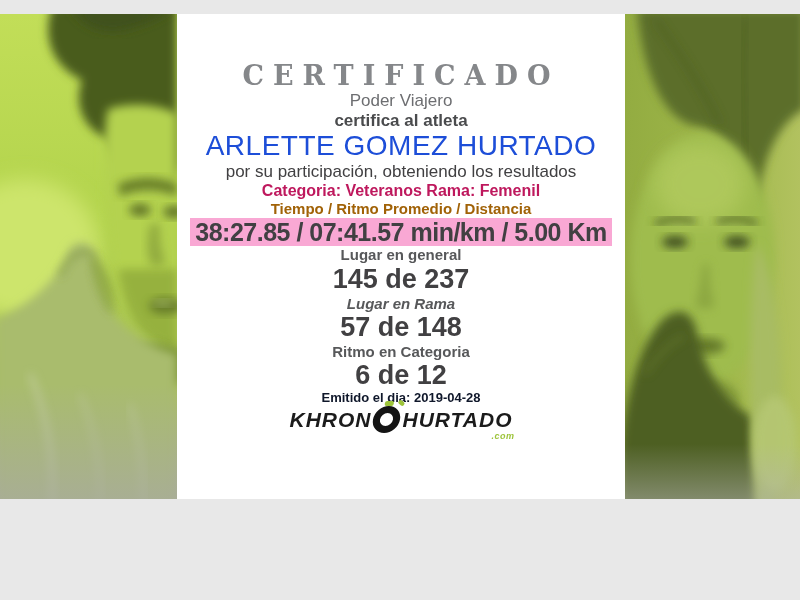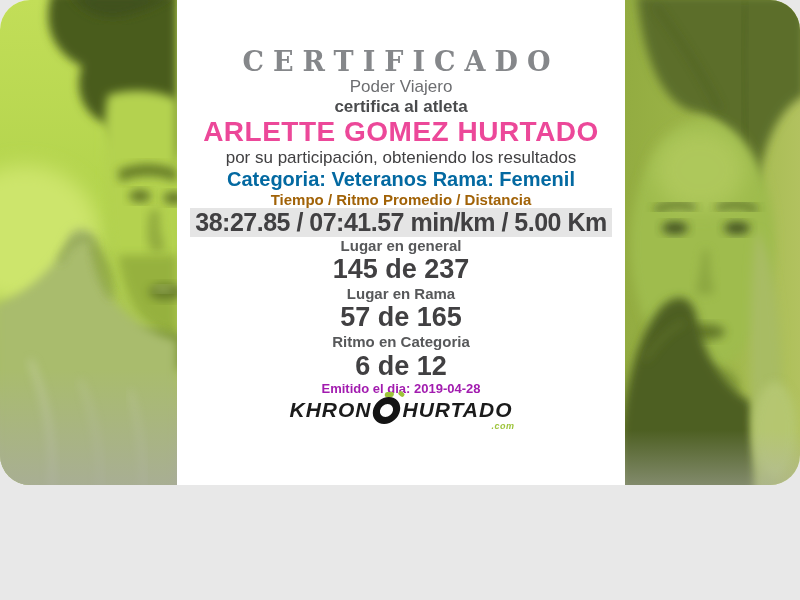--- a/index.html
+++ b/index.html
@@ -1,54 +1,53 @@
 <!DOCTYPE html>
 <html><head>
 <meta charset="utf-8">
 <style>
   html,body { margin:0; padding:0; background:#e8e8e8; }
   .certificate {
     position:relative; width:800px; height:485px; background:#ffffff;
     font-family:"Liberation Sans", sans-serif; overflow:hidden;
-    margin:0 auto;
-    border-radius:30px;
+    margin:14px auto;
   }
   .photo { position:absolute; top:0; height:600px; }
   .photo-left  { left:0;  width:177px; }
   .photo-right { right:0; width:175px; }
   .photo svg { display:block; width:100%; height:100%; }
 
   .content {
     position:absolute; left:177px; right:175px; top:0; bottom:0;
     text-align:center; z-index:2; padding-top:46px; box-sizing:border-box;
   }
   .content > div { margin:0; line-height:1.15; }
 
   .title {
     font-family:"DejaVu Serif","Liberation Serif",serif;
     font-weight:bold; font-size:27px; letter-spacing:9px;
     color:#85878a; line-height:1.1;
   }
   .org          { margin-top:10px; font-size:17px; color:#6d6e71;text-align:center; }
   .certifies    { margin-top:14px; font-size:17px; color:#4a4b4d; font-weight:bold; }
-  .name         { margin-top:3px;  font-size:28px; color:#ec4899; font-weight:bold; letter-spacing:0.5px; }
+  .name         { margin-top:3px;  font-size:28px; color:#1d4ed8; font-weight:normal; letter-spacing:0.5px; }
   .participation{ margin-top:4px;  font-size:17px; color:#414042; }
-  .category     { margin-top:12px; font-size:20px; color:#0369a1; font-weight:bold; }
+  .category     { margin-top:12px; font-size:16px; color:#be185d; font-weight:bold; }
   .results-header { margin-top:16px; font-size:15px; color:#a16207; font-weight:bold; }
   .results-line {
     margin-top:3px; font-size:25px; color:#414042; font-weight:bold;
     letter-spacing:-0.5px; white-space:nowrap;
   }
-  .results-line span { background:#e5e5e5; padding:0 5px; display:inline-block; }
+  .results-line span { background:#f9a8d4; padding:0 5px; display:inline-block; }
   .place-label  { font-size:15px; color:#57585a; font-weight:bold; }
   .place-value  { margin-top:5px; font-size:27px; color:#414042; font-weight:bold;text-align:center; }
   .pl-1 { margin-top:17px; }
-  .pl-2 { margin-top:11px; }
+  .pl-2 { margin-top:11px;font-style:italic; }
   .pl-3 { margin-top:10px; }
-  .issued { margin-top:15px; font-size:13px; color:#a21caf; font-weight:bold; }
+  .issued { margin-top:15px; font-size:13px; color:#0f172a; font-weight:bold; }
 
   .logo {
     position:relative; display:inline-flex; align-items:center;
     margin-top:19px; color:#1b1b1b; font-weight:bold; font-style:italic;
     font-size:21px; letter-spacing:1px; line-height:1;
   }
   .logo-o { position:relative; width:27px; height:27px; margin:0 2px; transform:skewX(-10deg); }
   .o-ring {
     position:absolute; inset:0; border:7px solid #141414;
     border-radius:50%; box-sizing:border-box;
@@ -170,21 +169,21 @@
     <div class="name">ARLETTE GOMEZ HURTADO</div>
     <div class="participation">por su participación, obteniendo los resultados</div>
     <div class="category">Categoria: Veteranos Rama: Femenil</div>
     <div class="results-header">Tiempo / Ritmo Promedio / Distancia</div>
     <div class="results-line"><span>38:27.85 / 07:41.57 min/km / 5.00 Km</span></div>
 
     <div class="place-label pl-1">Lugar en general</div>
     <div class="place-value">145 de 237</div>
 
     <div class="place-label pl-2">Lugar en Rama</div>
-    <div class="place-value">57 de 165</div>
+    <div class="place-value">57 de 148</div>
 
     <div class="place-label pl-3">Ritmo en Categoria</div>
     <div class="place-value">6 de 12</div>
 
     <div class="issued">Emitido el dia: 2019-04-28</div>
 
     <div class="logo">
       <span>KHRON</span>
       <span class="logo-o">
         <span class="o-ring"></span>

